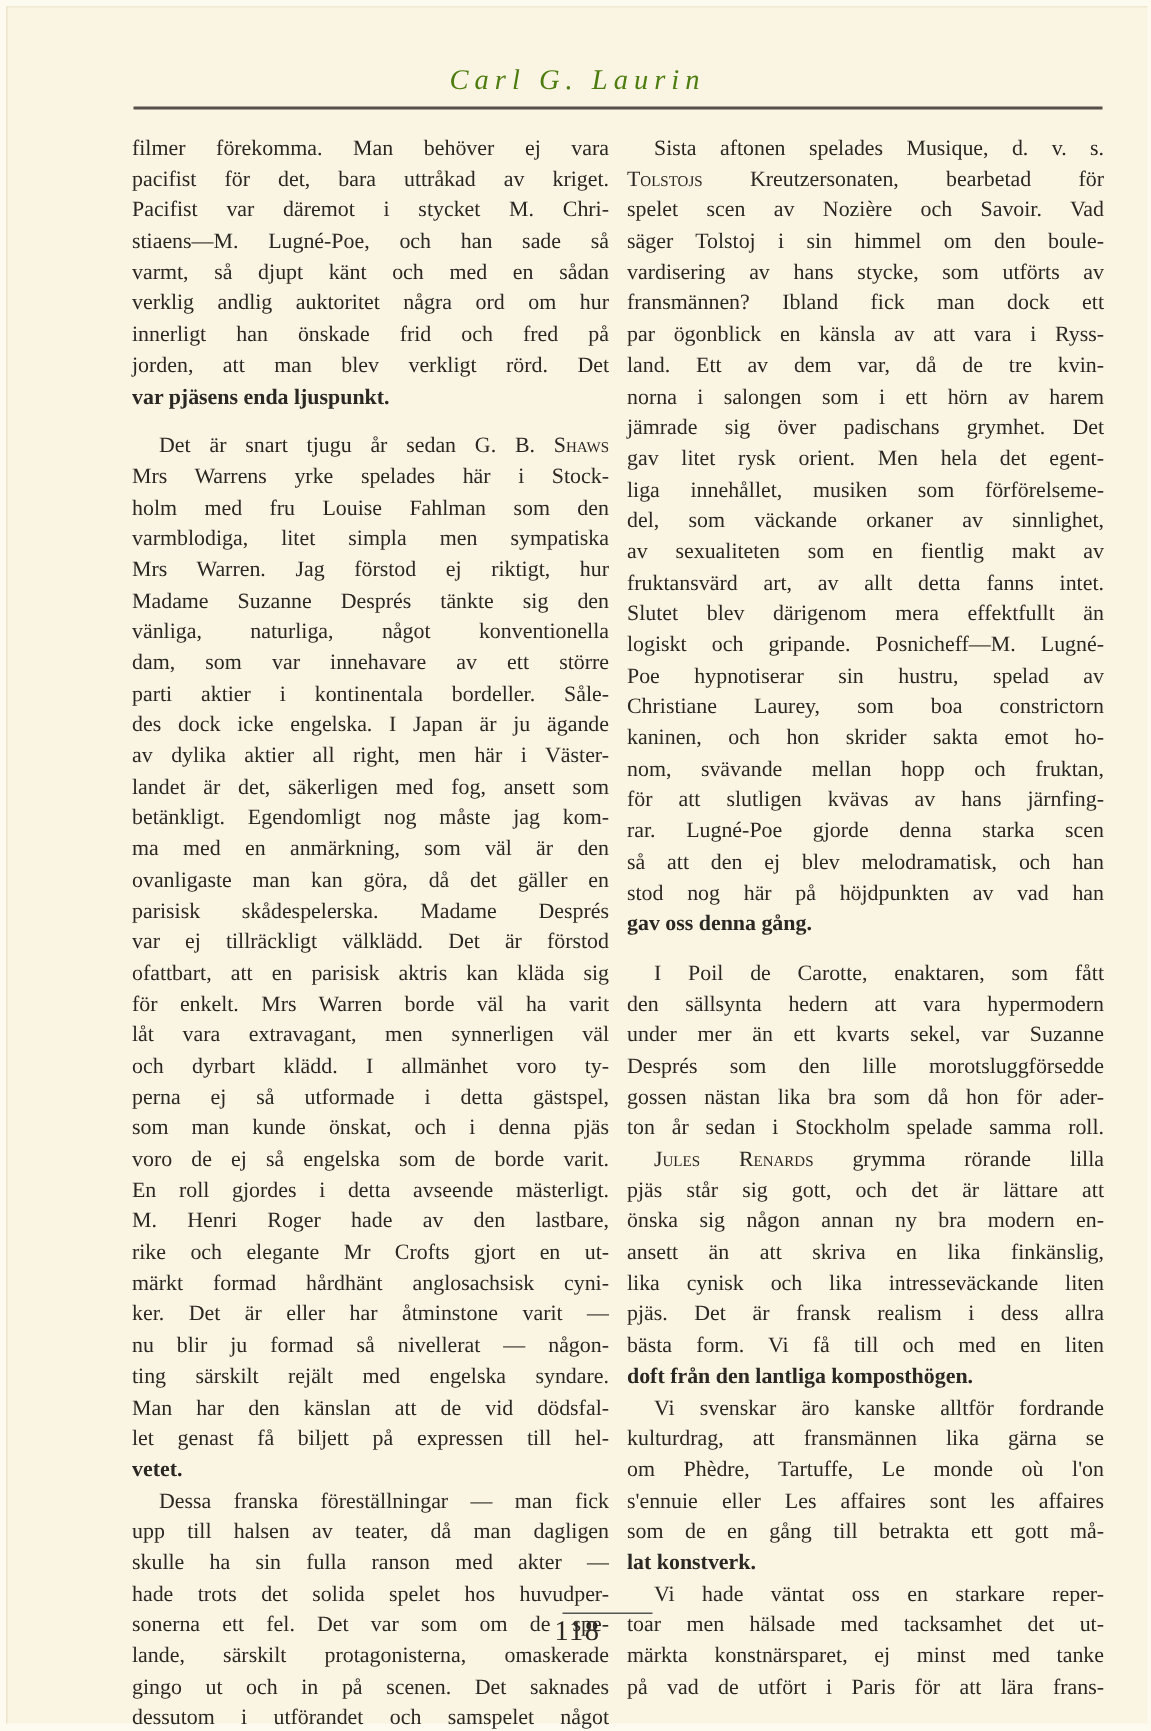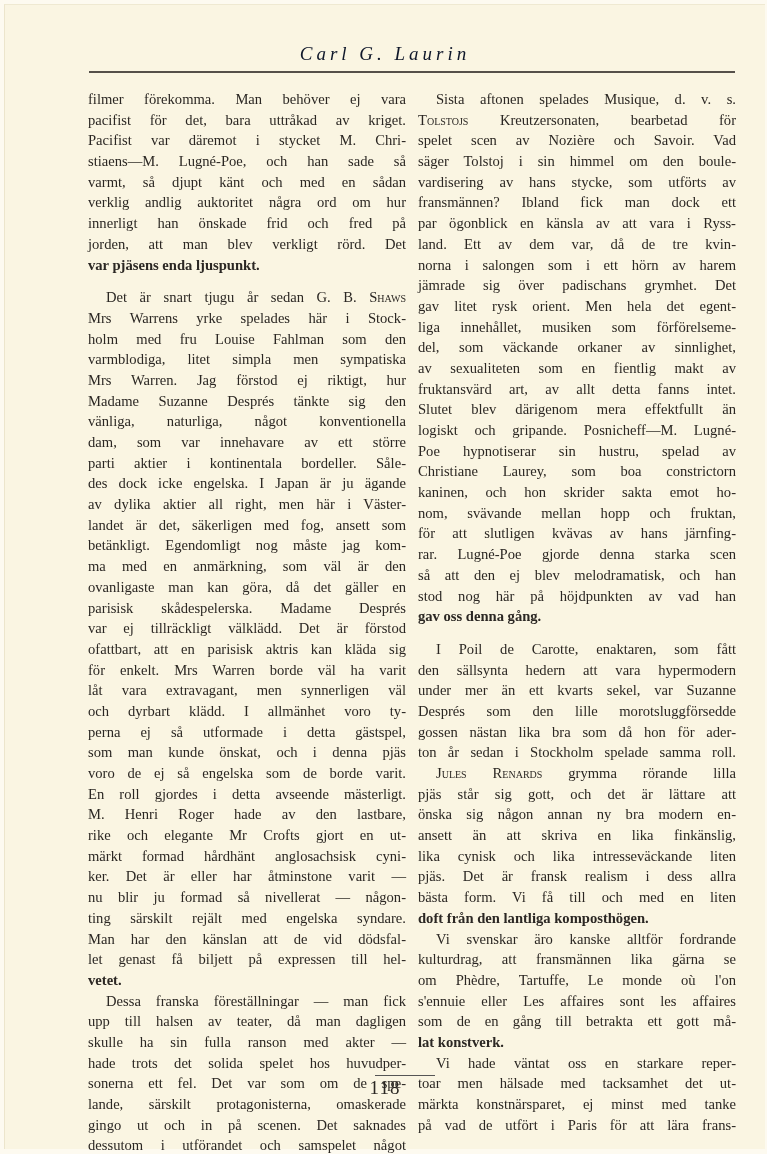--- a/index.html
+++ b/index.html
@@ -11,21 +11,21 @@
   .page {
     position: absolute; left: 4px; top: 4px; width: 760px; height: 1144px;
     background: #faf5e2;
     border-left: 1px solid #ece5cc;
     border-top: 1px solid #efe9d2;
   }
   .header {
     position: absolute; left: 0; top: 38px; width: 100%;
     text-align: center;
     font-family: "Liberation Serif", serif;
-    font-style: italic; font-size: 19px; letter-spacing: 4px; color: #0f172a;
+    font-style: italic; font-size: 19px; letter-spacing: 4px; color: #4d7c0f;
   }
   .header-rule {
     position: absolute; left: 84px; right: 30px; top: 66px;
     height: 1.5px; background: #555049;
   }
   .col {
     position: absolute; top: 84px; width: 318px;
     font-family: "Liberation Serif", serif;
     font-size: 14.6px; line-height: 20.7px; color: #2b2723;
   }

